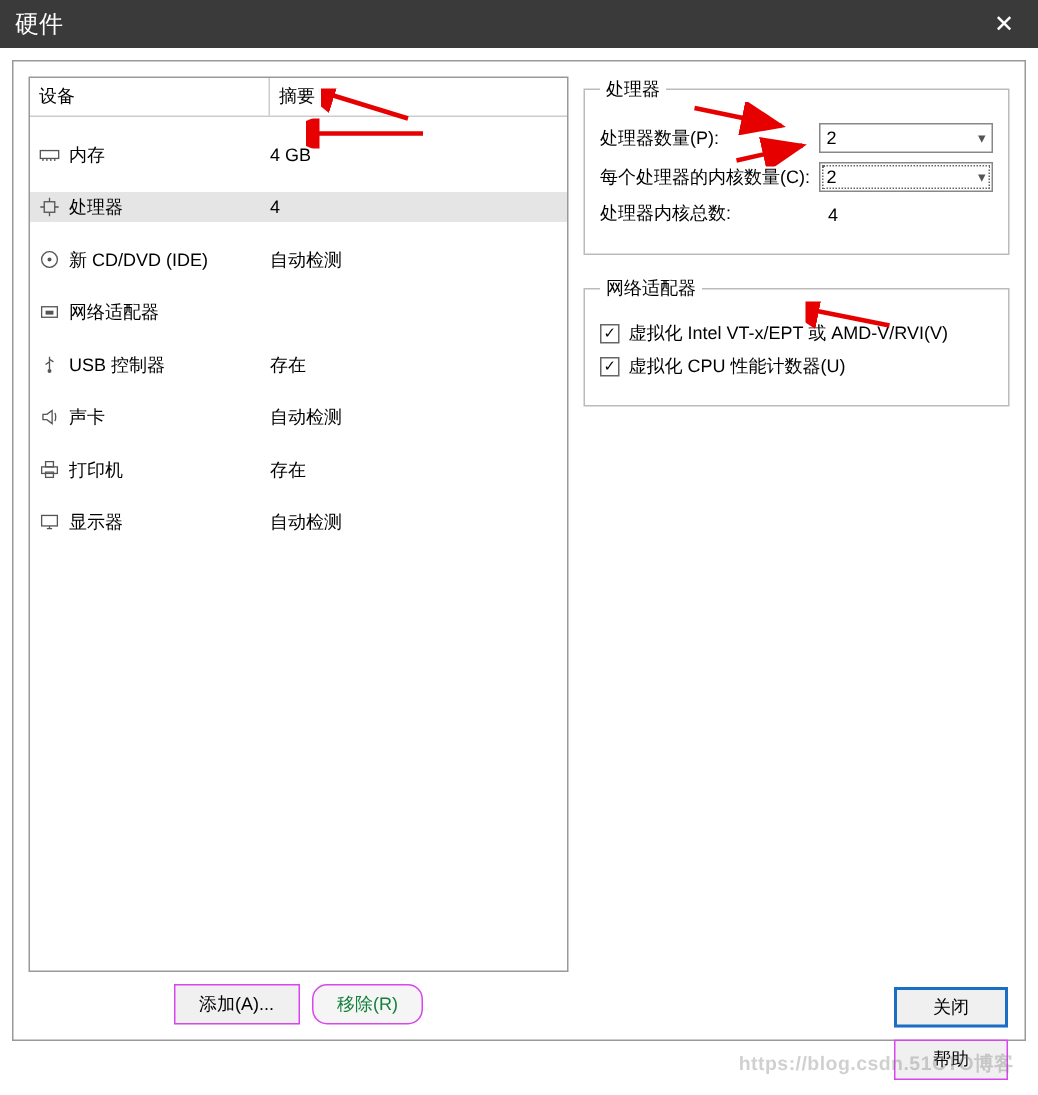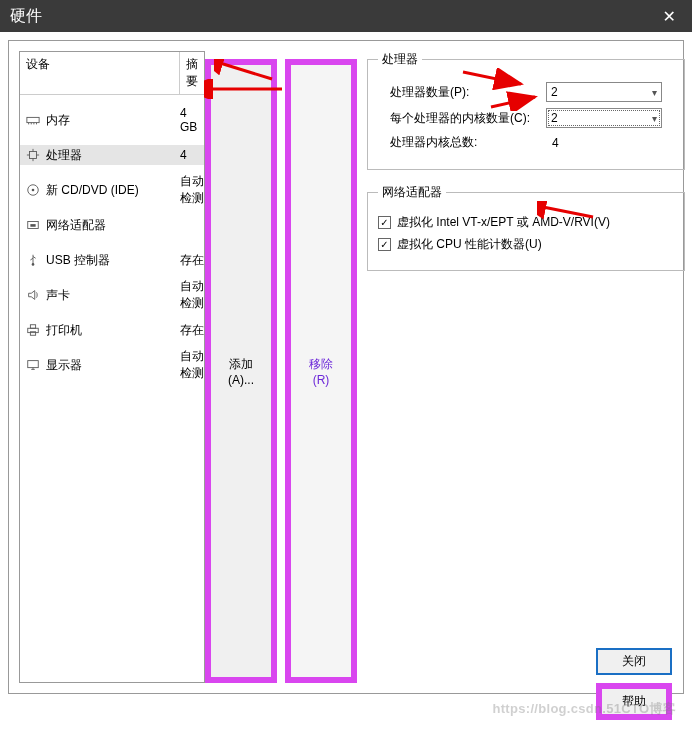--- a/index.html
+++ b/index.html
@@ -27,21 +27,21 @@
       margin: 8px;
       height: 654px;
       display: flex;
       gap: 10px;
       padding: 10px;
       position: relative;
     }
     .left-panel {
       width: 392px;
       display: flex;
-      flex-direction: row;
+      flex-direction: column;
     }
     .device-list {
       border: 1px solid #999;
       flex: 1;
       background: #fff;
     }
     .list-header {
       display: flex;
       border-bottom: 1px solid #ccc;
       background: #fff;
@@ -72,44 +72,44 @@
     }
     .row-name { width: 134px; }
     .row-val { flex: 1; }
     .left-buttons {
       display: flex;
       justify-content: center;
       gap: 8px;
       margin-top: 8px;
     }
     .btn {
-      border: 6px solid #d946ef;
+      border: 1px solid #d946ef;
       background: #f0f0f0;
       padding: 4px 16px;
       font-size: 12px;
       cursor: pointer;
       min-width: 72px;
     }
-    .btn:disabled { color: #6d28d9; background: #f5f5f5; }
+    .btn:disabled { color: #15803d; background: #f5f5f5; border-radius: 10px; }
     .right-panel {
       flex: 1;
       display: flex;
       flex-direction: column;
       gap: 14px;
     }
     fieldset {
       border: 1px solid #bbb;
       padding: 8px 10px 12px 10px;
     }
     legend { padding: 0 4px; font-size: 12px; }
     .field-row {
       display: flex;
       align-items: center;
-      margin: 6px 12px;
-      gap: 16px;
+      margin: 6px 0;
+      gap: 6px;
     }
     .field-label { width: 140px; }
     .dropdown {
       border: 1px solid #888;
       height: 20px;
       width: 116px;
       display: flex;
       align-items: center;
       justify-content: space-between;
       padding: 0 4px;

